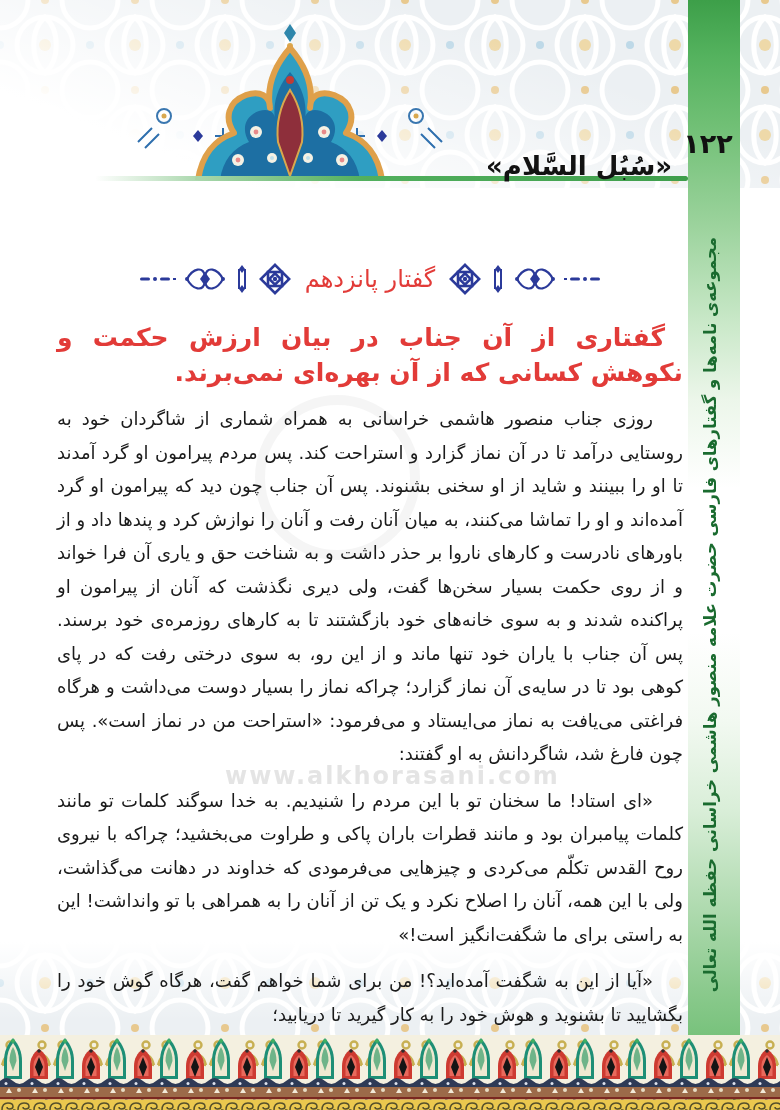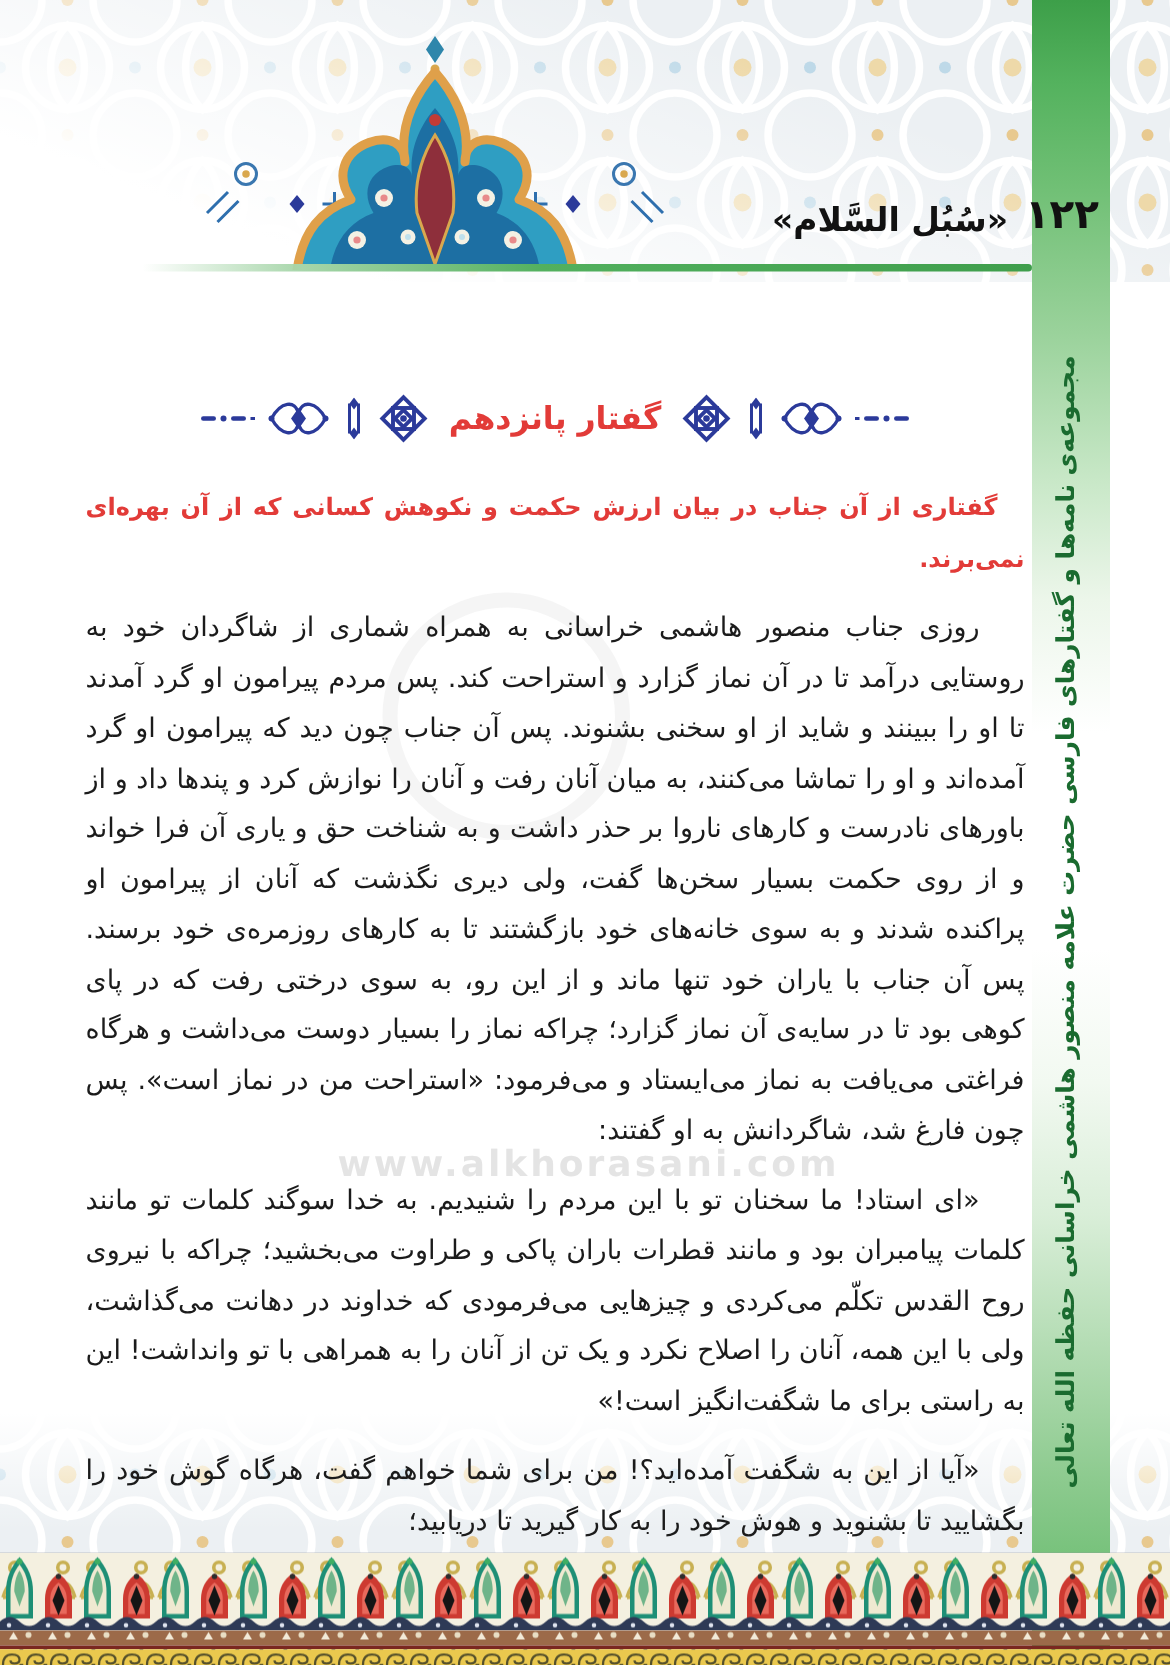--- a/index.html
+++ b/index.html
@@ -29,42 +29,42 @@
     text-align:center;font-size:27px;font-weight:bold;color:#111;
   }
   .side-text{
     top:574px;left:364px;width:700px;height:26px;z-index:2;
     transform:rotate(-90deg);transform-origin:center;
     direction:rtl;text-align:center;white-space:nowrap;
     font-size:16.5px;font-weight:bold;color:#1a6b2f;
   }
   
   .book-title{
-    top:135px;right:108px;z-index:2;direction:rtl;
-    font-size:22px;font-weight:bold;color:#121212;white-space:nowrap;
+    top:151px;right:108px;z-index:2;direction:rtl;
+    font-size:26px;font-weight:bold;color:#121212;white-space:nowrap;
   }
   .header-rule{
     top:176px;left:95px;width:593px;height:5px;z-index:2;border-radius:3px;
     background:linear-gradient(to left, #3f9e4c 0%, #52b05e 55%, #a7d6aa 82%, rgba(255,255,255,0) 100%);
   }
   .crown{top:20px;left:120px;z-index:2;}
   
   .content{
     top:256px;left:57px;width:626px;z-index:2;
     direction:rtl;color:#1b1b1b;
   }
   .chapter-divider{
     display:flex;align-items:center;justify-content:center;
     gap:7px;height:46px;margin-bottom:18px;
   }
   .chapter-divider .label{
-    color:#e23b38;font-size:21px;font-weight:bold;margin:0 5px;white-space:nowrap;
+    color:#e23b38;font-size:24px;font-weight:normal;margin:0 5px;white-space:nowrap;
   }
   .chapter-heading{
-    margin:4px 0 12px;color:#e23b38;font-size:16px;font-weight:bold;
+    margin:4px 0 12px;color:#e23b38;font-size:25px;font-weight:bold;
     line-height:35px;text-align:justify;text-indent:18px;
   }
   .content p{
     margin:0 0 13px;font-size:18px;line-height:33.5px;
     text-align:justify;text-indent:30px;
   }
   .content p.no-indent{text-indent:0;}
   
   .wm-seal{
     top:395px;left:255px;width:145px;height:145px;z-index:1;

